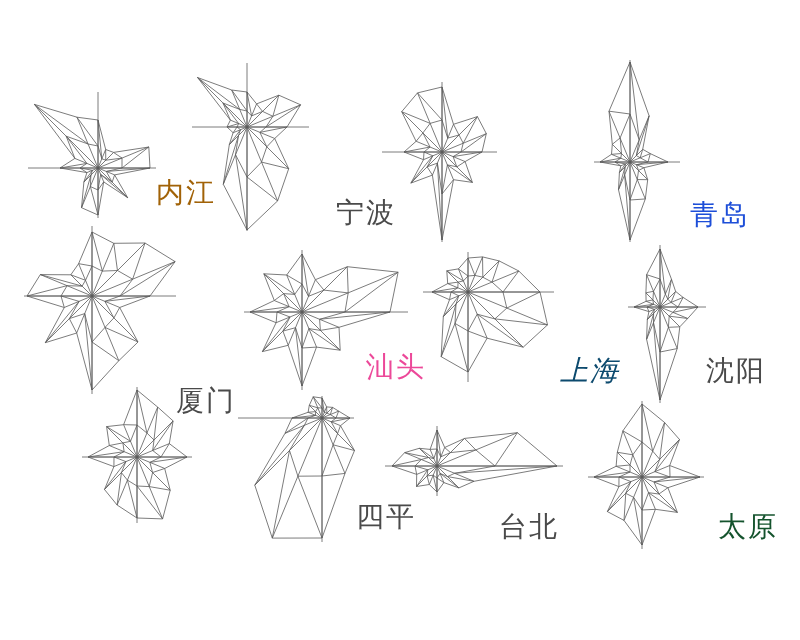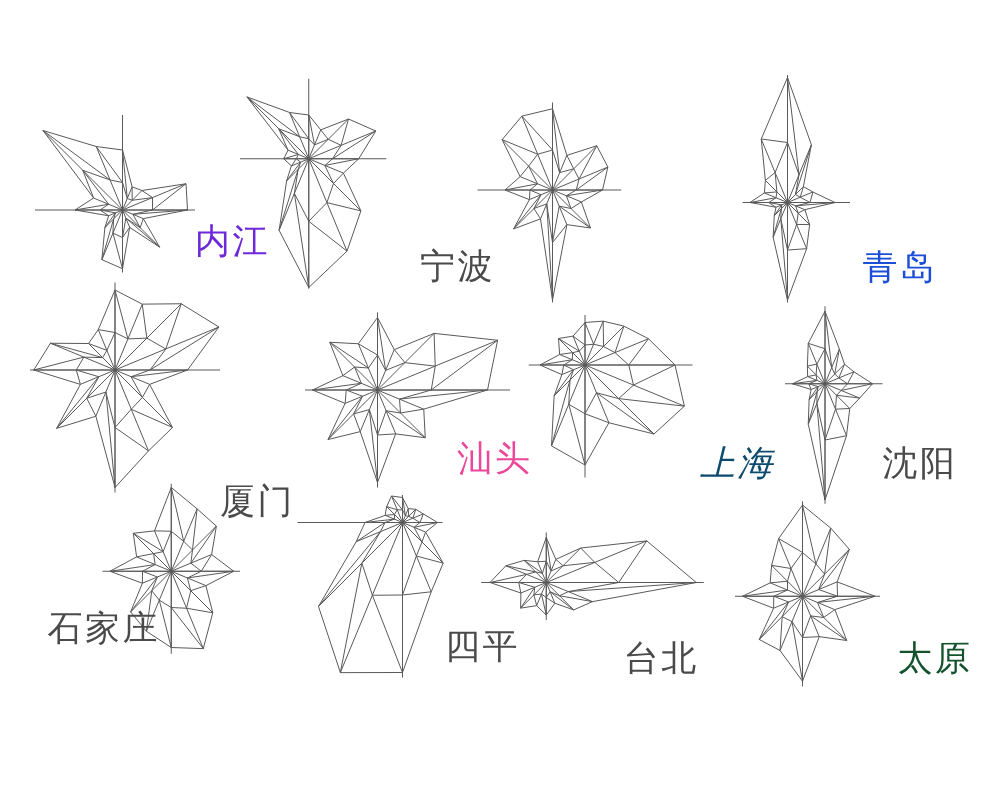--- a/index.html
+++ b/index.html
@@ -475,24 +475,23 @@
         <line x1="594" y1="477" x2="629.9895660773533" y2="472.02511537925386" stroke="#5a5a5a"></line>
         <line x1="642" y1="477" x2="616.131373089684" y2="466.2848638937775" stroke="#5a5a5a"></line>
         <line x1="616.131373089684" y1="466.2848638937775" x2="629.9791847198287" y2="464.9791847198287" stroke="#5a5a5a"></line>
         <line x1="642" y1="477" x2="617.2512626584709" y2="452.25126265847086" stroke="#5a5a5a"></line>
         <line x1="617.2512626584709" y1="452.25126265847086" x2="632.8155976232379" y2="454.82689121972913" stroke="#5a5a5a"></line>
         <line x1="642" y1="477" x2="622.8658283817455" y2="430.80602337443565" stroke="#5a5a5a"></line>
         <line x1="622.8658283817455" y1="430.80602337443565" x2="642" y2="442" stroke="#5a5a5a"></line>
       </g>
   </svg>
 
-  <div class="city-label" id="label-0" style="left: 156px; top: 178px; color: #6d28d9; text-align: right;">内江</div>
+  <div class="city-label" id="label-0" style="left: 156px; top: 178px; color: #a16207; text-align: right;">内江</div>
   <div class="city-label" id="label-1" style="left: 336px; top: 198px; color: rgb(74, 74, 74);">宁波</div>
   <div class="city-label" id="label-3" style="left: 690px; top: 200px; color: #1d4ed8; font-family: Liberation Serif, serif;">青岛</div>
   <div class="city-label" id="label-4" style="left: 176px; top: 352px; color: rgb(74, 74, 74); margin-top: 34px;">厦门</div>
   <div class="city-label" id="label-5" style="left: 366px; top: 352px; color: #ec4899;">汕头</div>
   <div class="city-label" id="label-6" style="left: 560px; top: 356px; color: #0c4a6e; font-style: italic;">上海</div>
   <div class="city-label" id="label-7" style="left: 706px; top: 356px; color: rgb(74, 74, 74);">沈阳</div>
-  <div class="city-label" id="label-8" style="left: 38px; top: 488px; color: rgb(74, 74, 74);">石家庄</div>
   <div class="city-label" id="label-9" style="left: 356px; top: 502px; color: rgb(74, 74, 74);">四平</div>
   <div class="city-label" id="label-10" style="left: 499px; top: 512px; color: rgb(74, 74, 74);">台北</div>
   <div class="city-label" id="label-11" style="left: 718px; top: 512px; color: #14532d;">太原</div>
 </div>
 
 </body></html>

